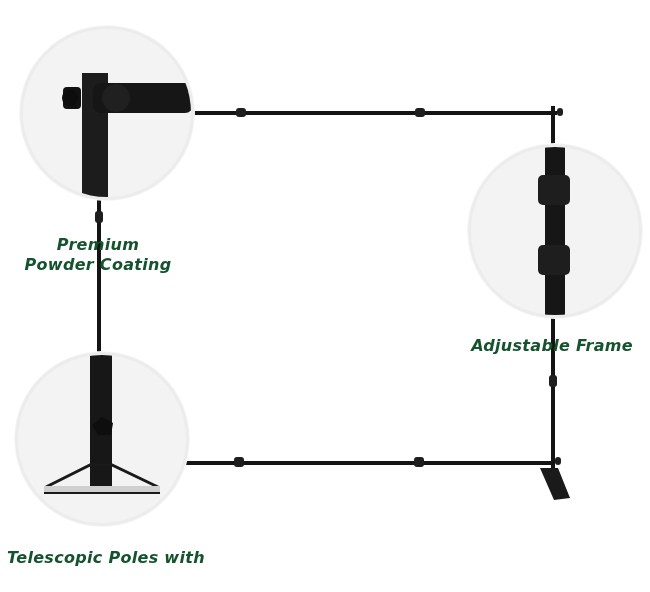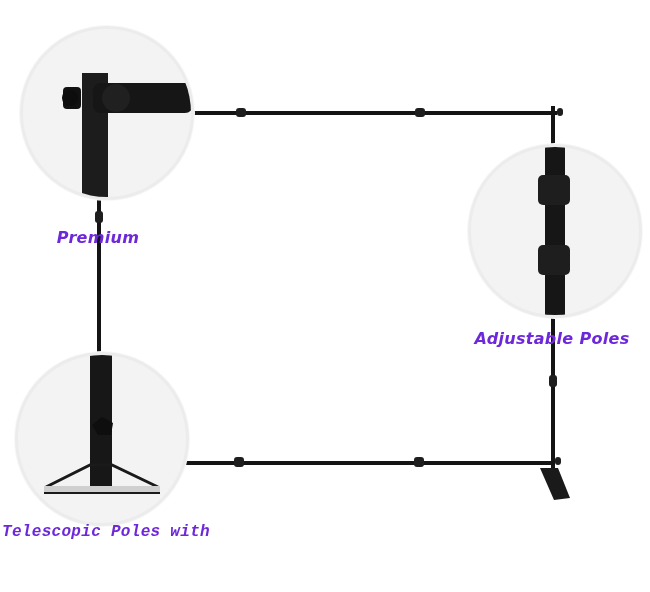--- a/index.html
+++ b/index.html
@@ -1,21 +1,21 @@
 <!DOCTYPE html>
 <html><head>
 <meta charset="utf-8">
 <style>
   html, body { margin:0; padding:0; background:#ffffff; }
   body { width:650px; height:592px; position:relative; overflow:hidden; font-family:"DejaVu Sans", sans-serif; }
   .stage { position:absolute; left:0; top:0; width:650px; height:592px; }
   .pole { position:absolute; background:#141414; }
   .joint { position:absolute; background:#1e1e1e; border-radius:3px; }
   .circle { position:absolute; border-radius:50%; background:#f3f3f3; border:3px solid #ececec; box-shadow:0 0 0 1px #f8f8f8; overflow:hidden; }
-  .label { position:absolute; color:#6d28d9; font-style:italic; font-weight:bold; font-size:16px; line-height:20px; text-align:center; letter-spacing:0.3px; }
+  .label { position:absolute; color:#14532d; font-style:italic; font-weight:bold; font-size:16px; line-height:20px; text-align:center; letter-spacing:0.3px;margin-top:7px; }
   .label span { display:block; }
 </style>
 </head>
 <body>
 
 <div class="stage">
 
   <div class="pole" style="left:185px; top:111px; width:372px; height:4px;"></div>
   <div class="joint" style="left:236px; top:108px; width:10px; height:9px;"></div>
   <div class="joint" style="left:415px; top:108px; width:10px; height:9px;"></div>
@@ -40,38 +40,39 @@
     <svg width="168" height="168" viewBox="0 0 168 168">
       <rect x="59" y="44" width="26" height="130" fill="#1c1c1c"></rect>
       <rect x="70" y="54" width="100" height="30" rx="8" fill="#161616"></rect>
       <circle cx="93" cy="69" r="14" fill="#202020"></circle>
       <rect x="40" y="58" width="18" height="22" rx="4" fill="#111"></rect>
       <circle cx="47" cy="69" r="8" fill="#0d0d0d"></circle>
     </svg>
   </div>
   <div class="label" style="left:0px; top:228px; width:196px;">
     <span>Premium</span>
+    <span>Powder Coating</span>
   </div>
 
   <div class="circle" style="left:468px; top:144px; width:168px; height:168px;">
     <svg width="168" height="168" viewBox="0 0 168 168">
       <rect x="74" y="0" width="20" height="168" fill="#161616"></rect>
       <rect x="67" y="28" width="32" height="30" rx="5" fill="#1e1e1e"></rect>
       <rect x="67" y="98" width="32" height="30" rx="5" fill="#1e1e1e"></rect>
     </svg>
   </div>
   <div class="label" style="left:466px; top:329px; width:172px;">
-    <span>Adjustable Poles</span>
+    <span>Adjustable Frame</span>
   </div>
 
   <div class="circle" style="left:15px; top:352px; width:168px; height:168px;">
     <svg width="168" height="168" viewBox="0 0 168 168">
       <rect x="72" y="0" width="22" height="138" fill="#171717"></rect>
       <polygon points="84,62 95,68 93,80 80,80 74,70" fill="#0e0e0e"></polygon>
       <polyline points="28,132 72,110 94,110 140,132" fill="none" stroke="#1a1a1a" stroke-width="3"></polyline>
       <rect x="26" y="131" width="116" height="6" fill="#cfcfcf"></rect>
       <rect x="26" y="137" width="116" height="2" fill="#1a1a1a"></rect>
     </svg>
   </div>
-  <div class="label" style="left:0px; top:522px; width:212px;font-family:Liberation Mono, monospace;">
+  <div class="label" style="left:0px; top:541px; width:212px;">
     <span>Telescopic Poles with</span>
   </div>
 </div>
 
 </body></html>

